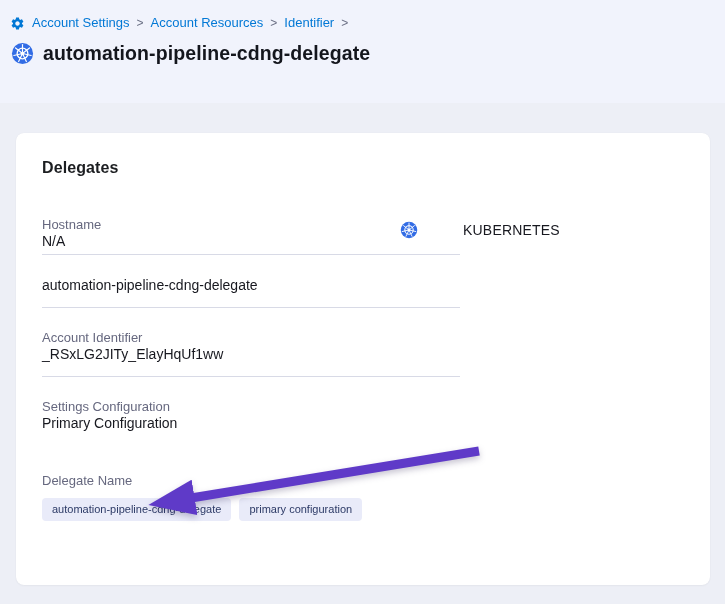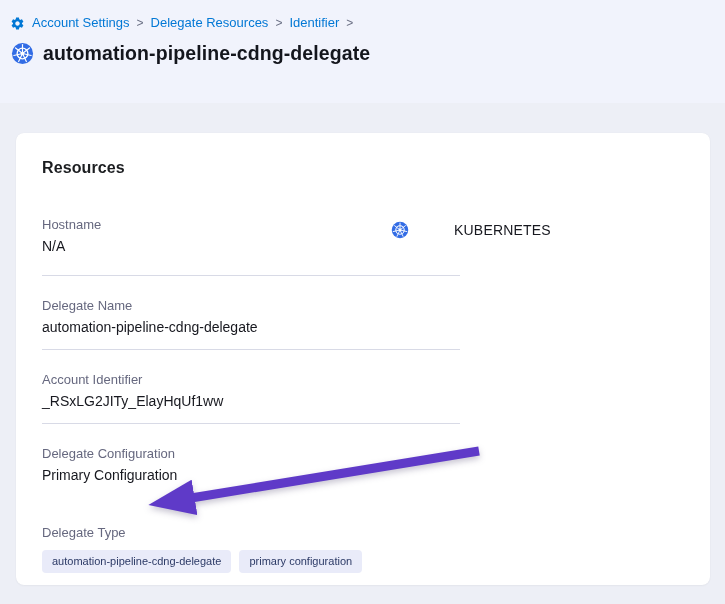--- a/index.html
+++ b/index.html
@@ -32,26 +32,26 @@
   .card{
     position:absolute; left:16px; top:133px; width:694px; height:452px;
     background:var(--card-bg); border-radius:8px;
     box-shadow:0 1px 2px rgba(40,41,61,.04), 0 0 1px rgba(40,41,61,.08);
     padding:26px;
   }
   .card h2{font-size:16px; font-weight:700; color:var(--heading); letter-spacing:.1px;}
   .fields{width:418px; margin-top:40px;}
   .frow{border-bottom:1px solid var(--divider);}
   .frow.last{border-bottom:none;}
-  .frow.two-col{display:flex; padding-bottom:20px;}
+  .frow.two-col{display:flex; padding-bottom:4px;gap:9px;}
   .frow.two-col .fcol:first-child{width:310px; flex:0 0 310px;}
   .frow.mid{padding:22px 0 13px 0;}
   .frow.tags-row{padding-top:28px; border-bottom:none;}
   .flabel{font-size:13px; line-height:16px; color:var(--label);}
-  .fvalue{font-size:14px; line-height:17px; color:var(--value); margin-top:5px;}
+  .fvalue{font-size:14px; line-height:17px; color:var(--value); }
   .fvalue.with-icon{display:flex; align-items:center; gap:6px; margin-top:4px;}
   .fvalue.with-icon span{font-size:14px; letter-spacing:.2px;margin-left:39px;}
   .chips{display:flex; gap:8px; margin-top:9px;}
   .chip{
     background:var(--chip-bg); color:var(--chip-text);
     font-size:11px; line-height:13px; padding:5px 10px; border-radius:4px;
     white-space:nowrap;
   }
   .arrow-overlay{
     position:absolute; left:0; top:0; width:725px; height:604px;
@@ -64,21 +64,21 @@
 
 <div class="header">
   <div class="breadcrumb">
     <span class="crumb-icon">
       <svg viewBox="0 0 24 24">
           <path fill="#0278d5" d="M19.14,12.94c0.04-0.3,0.06-0.61,0.06-0.94c0-0.32-0.02-0.64-0.07-0.94l2.03-1.58c0.18-0.14,0.23-0.41,0.12-0.61l-1.92-3.32c-0.12-0.22-0.37-0.29-0.59-0.22l-2.39,0.96c-0.5-0.38-1.03-0.7-1.62-0.94L14.4,2.81c-0.04-0.24-0.24-0.41-0.48-0.41h-3.84c-0.24,0-0.43,0.17-0.47,0.41L9.25,5.35C8.66,5.59,8.12,5.92,7.63,6.29L5.24,5.33c-0.22-0.08-0.47,0-0.59,0.22L2.74,8.87C2.62,9.08,2.66,9.34,2.86,9.48l2.03,1.58C4.84,11.36,4.8,11.69,4.8,12s0.02,0.64,0.07,0.94l-2.03,1.58c-0.18,0.14-0.23,0.41-0.12,0.61l1.92,3.32c0.12,0.22,0.37,0.29,0.59,0.22l2.39-0.96c0.5,0.38,1.03,0.7,1.62,0.94l0.36,2.54c0.05,0.24,0.24,0.41,0.48,0.41h3.84c0.24,0,0.44-0.17,0.47-0.41l0.36-2.54c0.59-0.24,1.13-0.56,1.62-0.94l2.39,0.96c0.22,0.08,0.47,0,0.59-0.22l1.92-3.32c0.12-0.22,0.07-0.47-0.12-0.61L19.14,12.94z M12,15.6c-1.98,0-3.6-1.62-3.6-3.6s1.62-3.6,3.6-3.6s3.6,1.62,3.6,3.6S13.98,15.6,12,15.6z"></path>
         </svg>
     </span>
     <a class="crumb-link">Account Settings</a>
     <span class="crumb-sep">&gt;</span>
-    <a class="crumb-link">Delegate Resources</a>
+    <a class="crumb-link">Account Resources</a>
     <span class="crumb-sep">&gt;</span>
     <a class="crumb-link">Identifier</a>
     <span class="crumb-sep">&gt;</span>
   </div>
   <div class="title-row">
     <span class="k8s-badge lg">
       <svg viewBox="0 0 24 24">
         <circle cx="12" cy="12" r="11" fill="#326ce5"></circle>
         <g stroke="#ffffff" stroke-width="1.2" stroke-linecap="round">
           <line x1="12" y1="12" x2="12" y2="2.7"></line>
@@ -91,21 +91,21 @@
         </g>
         <circle cx="12" cy="12" r="5.6" fill="none" stroke="#ffffff" stroke-width="1.4"></circle>
         <circle cx="12" cy="12" r="1.9" fill="#ffffff"></circle>
       </svg>
     </span>
     <h1>automation-pipeline-cdng-delegate</h1>
   </div>
 </div>
 
 <div class="card">
-  <h2>Resources</h2>
+  <h2>Delegates</h2>
   <div class="fields">
 
     <div class="frow two-col">
       <div class="fcol">
         <div class="flabel">Hostname</div>
         <div class="fvalue">N/A</div>
       </div>
       <div class="fcol">
         <div class="fvalue with-icon">
           <span class="k8s-badge sm">
@@ -123,36 +123,35 @@
               <circle cx="12" cy="12" r="5.6" fill="none" stroke="#ffffff" stroke-width="1.4"></circle>
               <circle cx="12" cy="12" r="1.9" fill="#ffffff"></circle>
             </svg>
           </span>
           <span>KUBERNETES</span>
         </div>
       </div>
     </div>
 
     <div class="frow mid">
-      <div class="flabel">Delegate Name</div>
       <div class="fvalue">automation-pipeline-cdng-delegate</div>
     </div>
 
     <div class="frow mid">
       <div class="flabel">Account Identifier</div>
       <div class="fvalue">_RSxLG2JITy_ElayHqUf1ww</div>
     </div>
 
     <div class="frow mid last">
-      <div class="flabel">Delegate Configuration</div>
+      <div class="flabel">Settings Configuration</div>
       <div class="fvalue">Primary Configuration</div>
     </div>
 
     <div class="frow tags-row last">
-      <div class="flabel">Delegate Type</div>
+      <div class="flabel">Delegate Name</div>
       <div class="chips">
         <span class="chip">automation-pipeline-cdng-delegate</span>
         <span class="chip">primary configuration</span>
       </div>
     </div>
 
   </div>
 </div>
 
 <svg class="arrow-overlay" viewBox="0 0 725 604">

